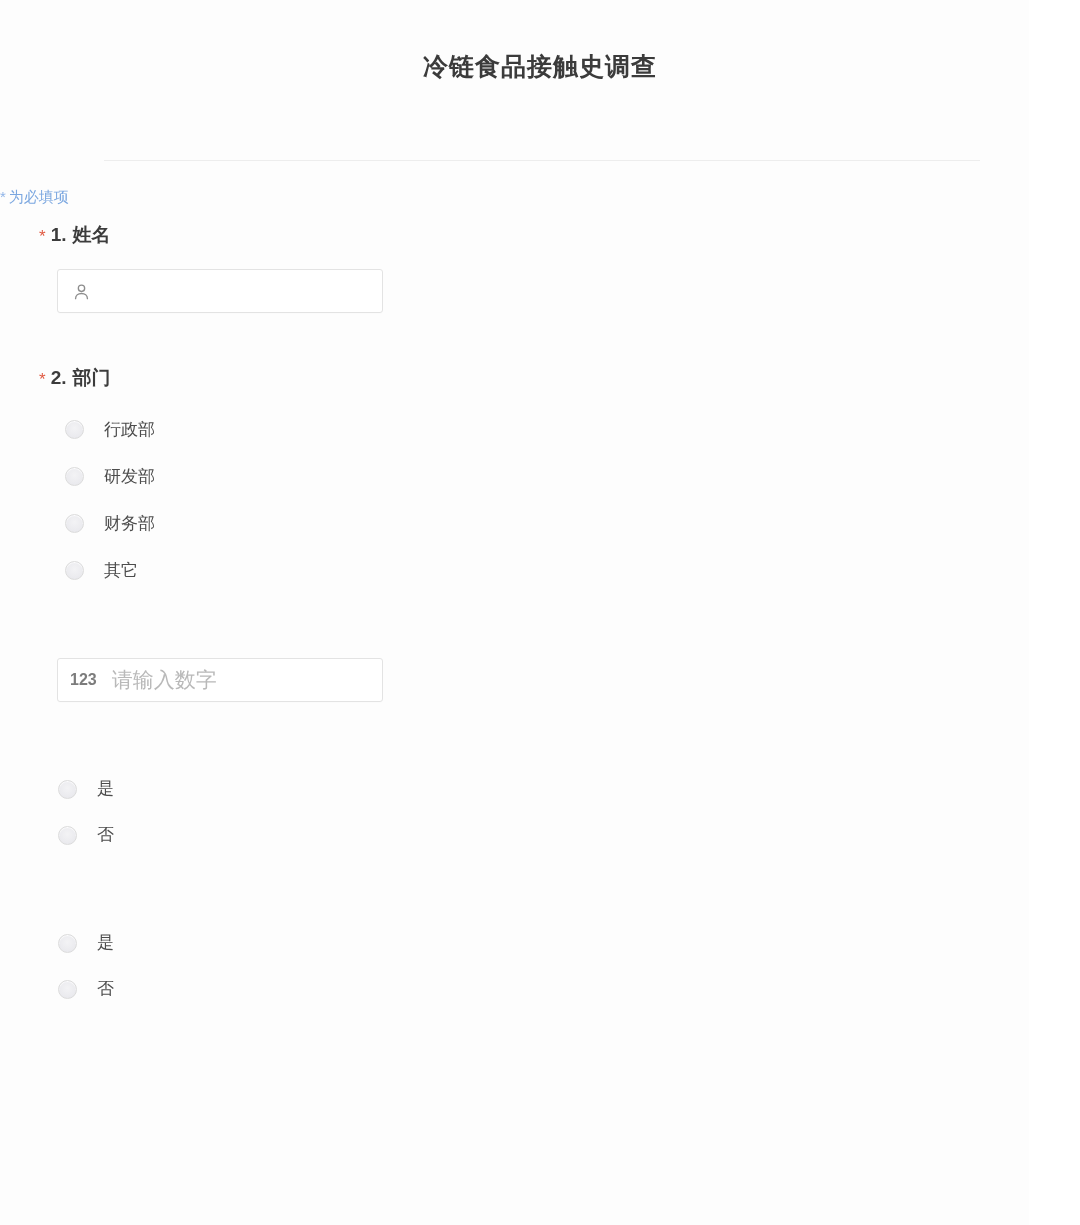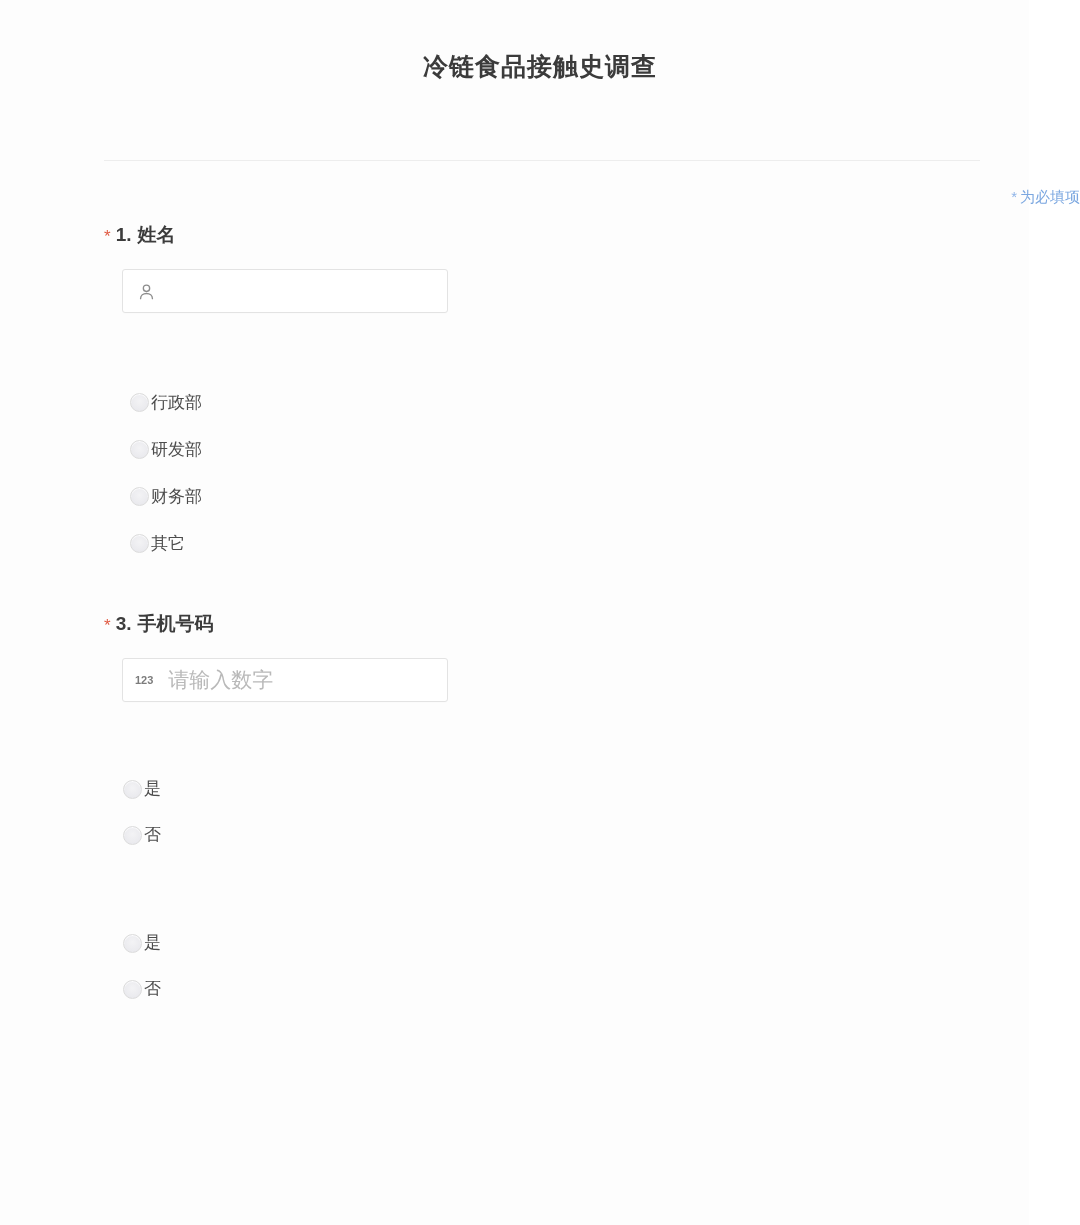--- a/index.html
+++ b/index.html
@@ -44,40 +44,40 @@
     height: 1px;
     background: #ededed;
   }
 
   
   .required-note {
     position: absolute;
     left: 0;
     top: 188px;
     width: 1080px;
-    text-align: right;
+    text-align: left;
     font-size: 15px;
     color: #7ba7e0;
   }
   .required-note .star {
     color: #8fb4e8;
     margin-right: 3px;
   }
 
   
   .questions {
     position: absolute;
     left: 0;
     top: 222px;
     width: 1080px;
   }
 
   .question {
     position: relative;
-    padding-left: 104px;
+    padding-left: 39px;
   }
 
   .q-title {
     font-size: 19px;
     font-weight: bold;
     color: #3c3c3c;
     line-height: 26px;
     white-space: nowrap;
   }
   .q-title .req-star {
@@ -111,21 +111,21 @@
     display: flex;
     align-items: center;
     justify-content: center;
     width: 22px;
     height: 22px;
     flex: 0 0 auto;
     color: #8d8d8d;
   }
   .input-wrap .leading-num {
     font-family: "Liberation Sans", "DejaVu Sans", sans-serif;
-    font-size: 11px;
+    font-size: 16px;
     font-weight: bold;
     color: #7c7c7c;
     letter-spacing: 0px;
     flex: 0 0 auto;
   }
   .input-wrap .field {
     flex: 1 1 auto;
     border: 0;
     outline: none;
     background: transparent;
@@ -156,21 +156,21 @@
   .radio-dot {
     width: 17px;
     height: 17px;
     border-radius: 50%;
     border: 1px solid #dcdcdc;
     background: radial-gradient(circle at 50% 42%, #f3f3f5 0%, #eaeaee 70%, #e3e3e8 100%);
     box-shadow: inset 0 1px 1px rgba(255,255,255,0.9);
     flex: 0 0 auto;
   }
   .option-label {
-    margin-left: 2px;
+    margin-left: 20px;
     font-size: 17px;
     color: #4c4c4c;
     line-height: 20px;
   }
 
   
   .gap-q1 { height: 52px; }
   .gap-q2 { height: 44px; }
   .gap-q3 { height: 50px; }
   .gap-q4 { height: 48px; }
@@ -201,20 +201,23 @@
             <path d="M4.5 21c0-4.1 3.4-6.5 7.5-6.5s7.5 2.4 7.5 6.5"></path>
           </svg>
         </span>
         <input class="field" type="text" value="" placeholder="" style="">
       </div>
     </div>
 
     <div class="gap-q1"></div>
 
     <div class="question">
+      <div class="q-title">
+        <span class="req-star">*</span><span class="q-index">2.</span><span>部门</span>
+      </div>
       <div class="options">
         <div class="option-row">
           <span class="radio-dot"></span>
           <span class="option-label">行政部</span>
         </div>
         <div class="option-row">
           <span class="radio-dot"></span>
           <span class="option-label">研发部</span>
         </div>
         <div class="option-row">
@@ -224,23 +227,20 @@
         <div class="option-row">
           <span class="radio-dot"></span>
           <span class="option-label">其它</span>
         </div>
       </div>
     </div>
 
     <div class="gap-q2"></div>
 
     <div class="question">
-      <div class="q-title">
-        <span class="req-star">*</span><span class="q-index">3.</span><span>手机号码</span>
-      </div>
       <div class="input-wrap">
         <span class="leading-num">123</span>
         <input class="field" type="text" value="" placeholder="请输入数字" style="">
       </div>
     </div>
 
     <div class="gap-q3"></div>
 
     <div class="question">
       <div class="options">

